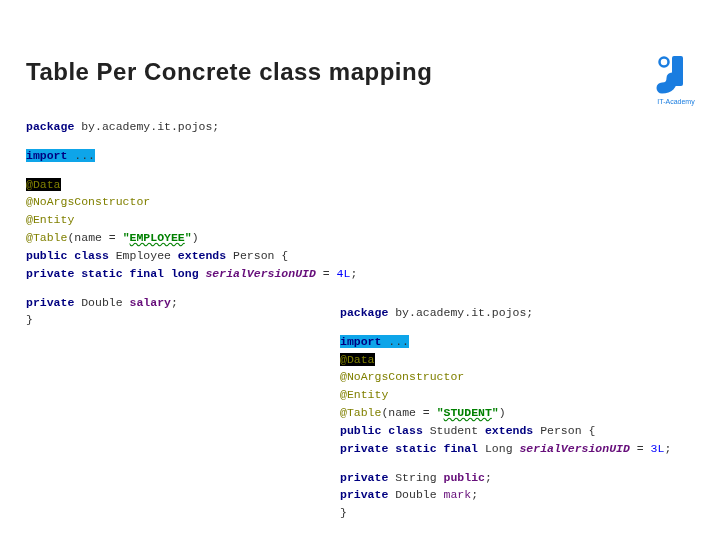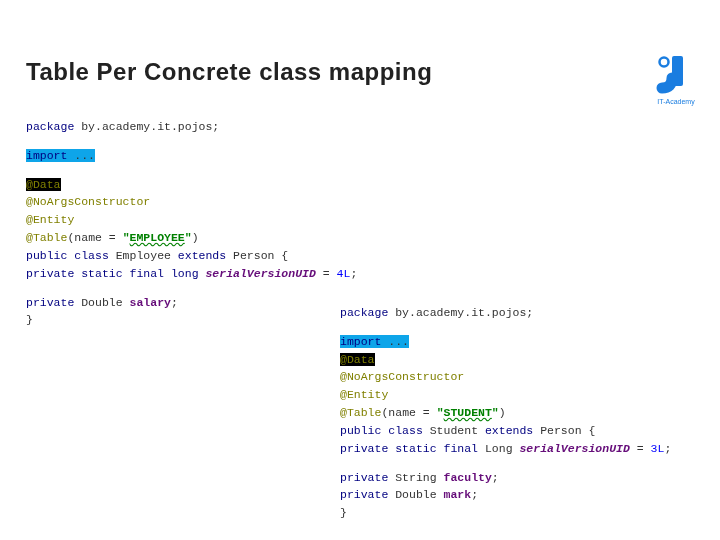--- a/index.html
+++ b/index.html
@@ -3,21 +3,21 @@
 <meta charset="utf-8">
 <style>
   * { margin: 0; padding: 0; box-sizing: border-box; }
   body { width: 720px; height: 540px; font-family: Arial, sans-serif; background: #fff; position: relative; overflow: hidden; }
   .slide { width: 100%; height: 100%; position: relative; margin-top: 40px; }
   .title { position: absolute; top: 18px; left: 26px; font-family: 'Arial Narrow', Arial, sans-serif; font-stretch: condensed; font-weight: 700; font-size: 24px; color: #222; letter-spacing: 0.5px; }
   .logo { position: absolute; top: 10px; right: 20px; }
   .code { font-family: 'Courier New', monospace; font-size: 11.5px; line-height: 1.55; position: absolute; color: #333; }
   .code1 { top: 78px; left: 26px; }
   .code2 { top: 264px; left: 340px; }
-  .kw { color: #000080; font-weight: normal; }
+  .kw { color: #000080; font-weight: bold; }
   .ann { color: #808000; }
   .str { color: #008000; font-weight: bold; }
   .str-u { color: #008000; font-weight: bold; text-decoration: underline wavy #008000; }
   .ital { font-style: italic; }
   .hl { background: #000000; }
   .hl2 { background: #0ea5e9; }
   .footer-bar { position: absolute; bottom: 22px; left: 0; width: 100%; height: 16px; background: #e8e8e8; }
   .page-num { position: absolute; bottom: 3px; right: 24px; color: #1a7de0; font-size: 14px; font-weight: bold; }
 </style>
 </head>
@@ -56,21 +56,21 @@
     <div><span class="kw">package</span><span> by.academy.it.pojos;</span></div>
     <div style="height:11px"></div>
     <div><span class="hl2"><span class="kw">import </span><span>...</span></span></div>
     <div><span class="ann hl">@Data</span></div>
     <div><span class="ann">@NoArgsConstructor</span></div>
     <div><span class="ann">@Entity</span></div>
     <div><span class="ann">@Table</span><span>(name = </span><span class="str">"</span><span class="str-u">STUDENT</span><span class="str">"</span><span>)</span></div>
     <div><span class="kw">public class </span><span>Student </span><span class="kw">extends </span><span>Person {</span></div>
     <div><span>    </span><span class="kw">private static final </span><span>Long </span><span class="ital" style="color:#660e7a;font-weight:bold">serialVersionUID </span><span>= </span><span style="color:#0000ff">3L</span><span>;</span></div>
     <div style="height:11px"></div>
-    <div><span>    </span><span class="kw">private </span><span>String </span><span style="color:#660e7a;font-weight:bold">faculty</span><span>;</span></div>
-    <div><span>    </span><span class="kw">private </span><span>Double </span><span style="color:#660e7a;font-weight:bold">mark</span><span>;</span></div>
+    <div><span>    </span><span class="kw">private </span><span>String </span><span style="color:#660e7a;font-weight:bold">public</span><span>;</span></div>
+    <div><span>    </span><span class="kw">private </span><span>Double </span><span style="color:#660e7a;font-weight:normal">mark</span><span>;</span></div>
     <div><span>}</span></div>
   </div>
 
   <div class="footer-bar"></div>
   <div class="page-num">20</div>
 
 </div>
 
 </body></html>

